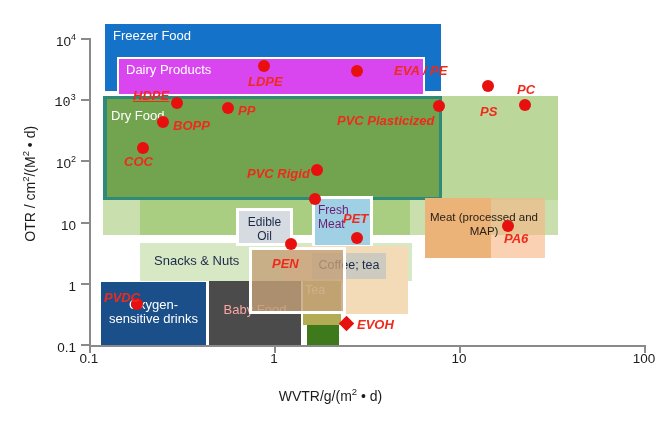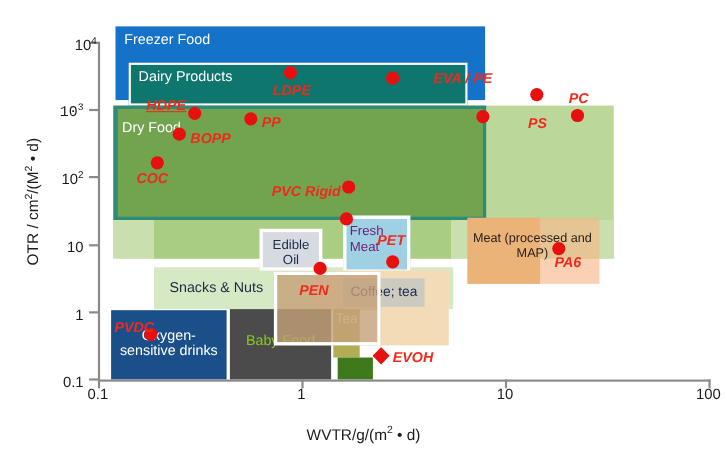--- a/index.html
+++ b/index.html
@@ -47,21 +47,21 @@
 </style>
 </head>
 <body>
 
 <div id="root">
 
   <div class="box" style="left:105px;top:24px;width:336px;height:67px;background:#1472c8;">
     <span class="lbl" style="left:8px;top:5px;color:#ffffff;font-size:13px;">Freezer Food</span>
   </div>
 
-  <div class="box" style="left:117px;top:57px;width:308px;height:39px;background:#0f766e;border:2px solid #ffffff;">
+  <div class="box" style="left:117px;top:57px;width:308px;height:39px;background:#d946ef;border:2px solid #ffffff;">
     <span class="lbl" style="left:7px;top:4px;color:#ffffff;font-size:13px;">Dairy Products</span>
   </div>
 
   <div class="box" style="left:103px;top:96px;width:455px;height:139px;background:#bcd79a;"></div>
 
   <div class="box" style="left:103px;top:96px;width:339px;height:104px;background:#2f8a78;"></div>
 
   <div class="box" style="left:107px;top:99px;width:332px;height:98px;background:#72a44f;">
     <span class="lbl" style="left:4px;top:10px;color:#ffffff;font-size:13px;">Dry Food</span>
   </div>
@@ -89,27 +89,27 @@
 MAP)</span>
   </div>
 
   <div class="box" style="left:285px;top:246px;width:123px;height:36px;background:#f3dbb8;"></div>
   <div class="box" style="left:345px;top:246px;width:63px;height:68px;background:#f3dbb8;"></div>
 
   <div class="box" style="left:312px;top:253px;width:74px;height:26px;background:#cdcbc0;">
     <span class="lbl" style="left:0;top:5px;width:74px;text-align:center;color:#1c2a4a;font-size:12.5px;">Coffee; tea</span>
   </div>
 
-  <div class="box" style="left:303px;top:281px;width:24px;height:44px;background:#b3ac54;">
+  <div class="box" style="left:303px;top:281px;width:38px;height:44px;background:#b3ac54;">
     <span class="lbl" style="left:2px;top:2px;color:#f0f0e0;font-size:12.5px;">Tea</span>
   </div>
   <div class="box" style="left:307px;top:325px;width:32px;height:20px;background:#3e7a1b;"></div>
 
   <div class="box" style="left:209px;top:281px;width:92px;height:64px;background:#4b4b4b;">
-    <span class="lbl" style="left:0;top:22px;width:92px;text-align:center;color:#84cc16;font-size:13px;">Baby Food</span>
+    <span class="lbl" style="left:0;top:22px;width:92px;text-align:center;color:#fca5a5;font-size:13px;">Baby Food</span>
   </div>
 
   <div class="box" style="left:249px;top:247px;width:97px;height:67px;background:rgba(196,160,120,0.80);border:3px solid #ffffff;"></div>
 
   <div class="box" style="left:101px;top:282px;width:105px;height:63px;background:#1b4f8a;">
     <span class="lbl" style="left:0;top:16px;width:105px;text-align:center;color:#ffffff;font-size:13px;">Oxygen-
 sensitive drinks</span>
   </div>
 
   <div class="pt" style="left:264px;top:66px;"></div>
@@ -130,20 +130,21 @@
   <div class="pt" style="left:228px;top:108px;"></div>
   <div class="pt-label" style="left:238px;top:103px;">PP</div>
 
   <div class="pt" style="left:163px;top:122px;"></div>
   <div class="pt-label" style="left:173px;top:118px;">BOPP</div>
 
   <div class="pt" style="left:143px;top:148px;"></div>
   <div class="pt-label" style="left:124px;top:154px;">COC</div>
 
   <div class="pt" style="left:439px;top:106px;"></div>
+  <div class="pt-label" style="left:337px;top:113px;">PVC Plasticized</div>
 
   <div class="pt" style="left:317px;top:170px;"></div>
   <div class="pt-label" style="left:247px;top:166px;">PVC Rigid</div>
 
   <div class="pt" style="left:315px;top:199px;"></div>
   <div class="pt" style="left:357px;top:238px;"></div>
   <div class="pt-label" style="left:343px;top:211px;">PET</div>
 
   <div class="pt" style="left:508px;top:226px;"></div>
   <div class="pt-label" style="left:504px;top:231px;">PA6</div>
@@ -160,21 +161,21 @@
   <div class="axis-line y-axis"></div>
   <div class="axis-line x-axis"></div>
 
   <div class="tick y-tick" style="top:38px;"></div>
   <div class="tick y-tick" style="top:99px;"></div>
   <div class="tick y-tick" style="top:160px;"></div>
   <div class="tick y-tick" style="top:222px;"></div>
   <div class="tick y-tick" style="top:283px;"></div>
   <div class="tick y-tick" style="top:344px;"></div>
 
-  <div class="y-tick-label" style="left:28px;top:31px;">
+  <div class="y-tick-label" style="left:16px;top:31px;">
     <span>10</span><sup>4</sup>
   </div>
   <div class="y-tick-label" style="left:16px;top:92px;font-family:Liberation Mono, monospace;">
     <span>10</span><sup>3</sup>
   </div>
   <div class="y-tick-label" style="left:16px;top:153px;">
     <span>10</span><sup>2</sup>
   </div>
   <div class="y-tick-label" style="left:16px;top:215px;">
     <span>10</span><sup></sup>

